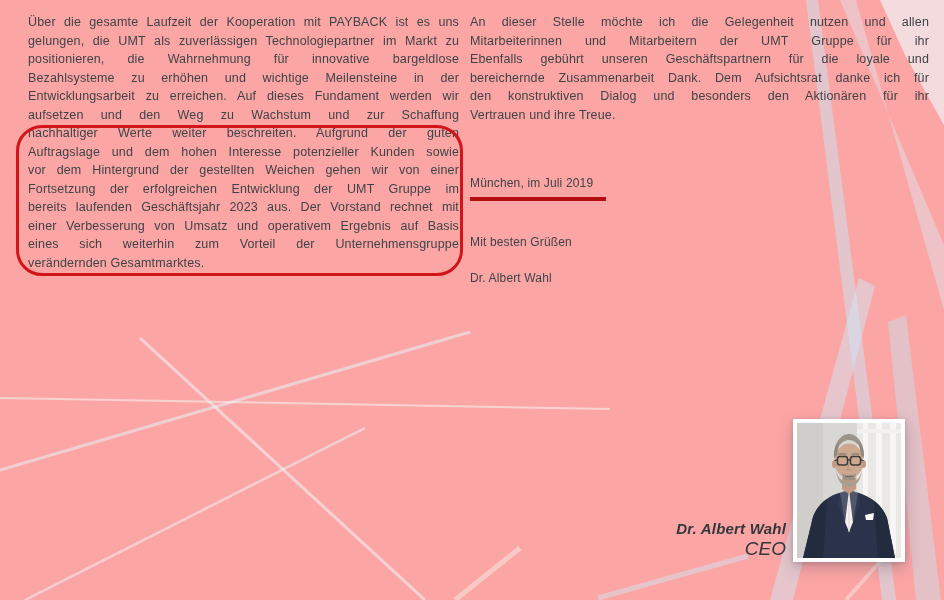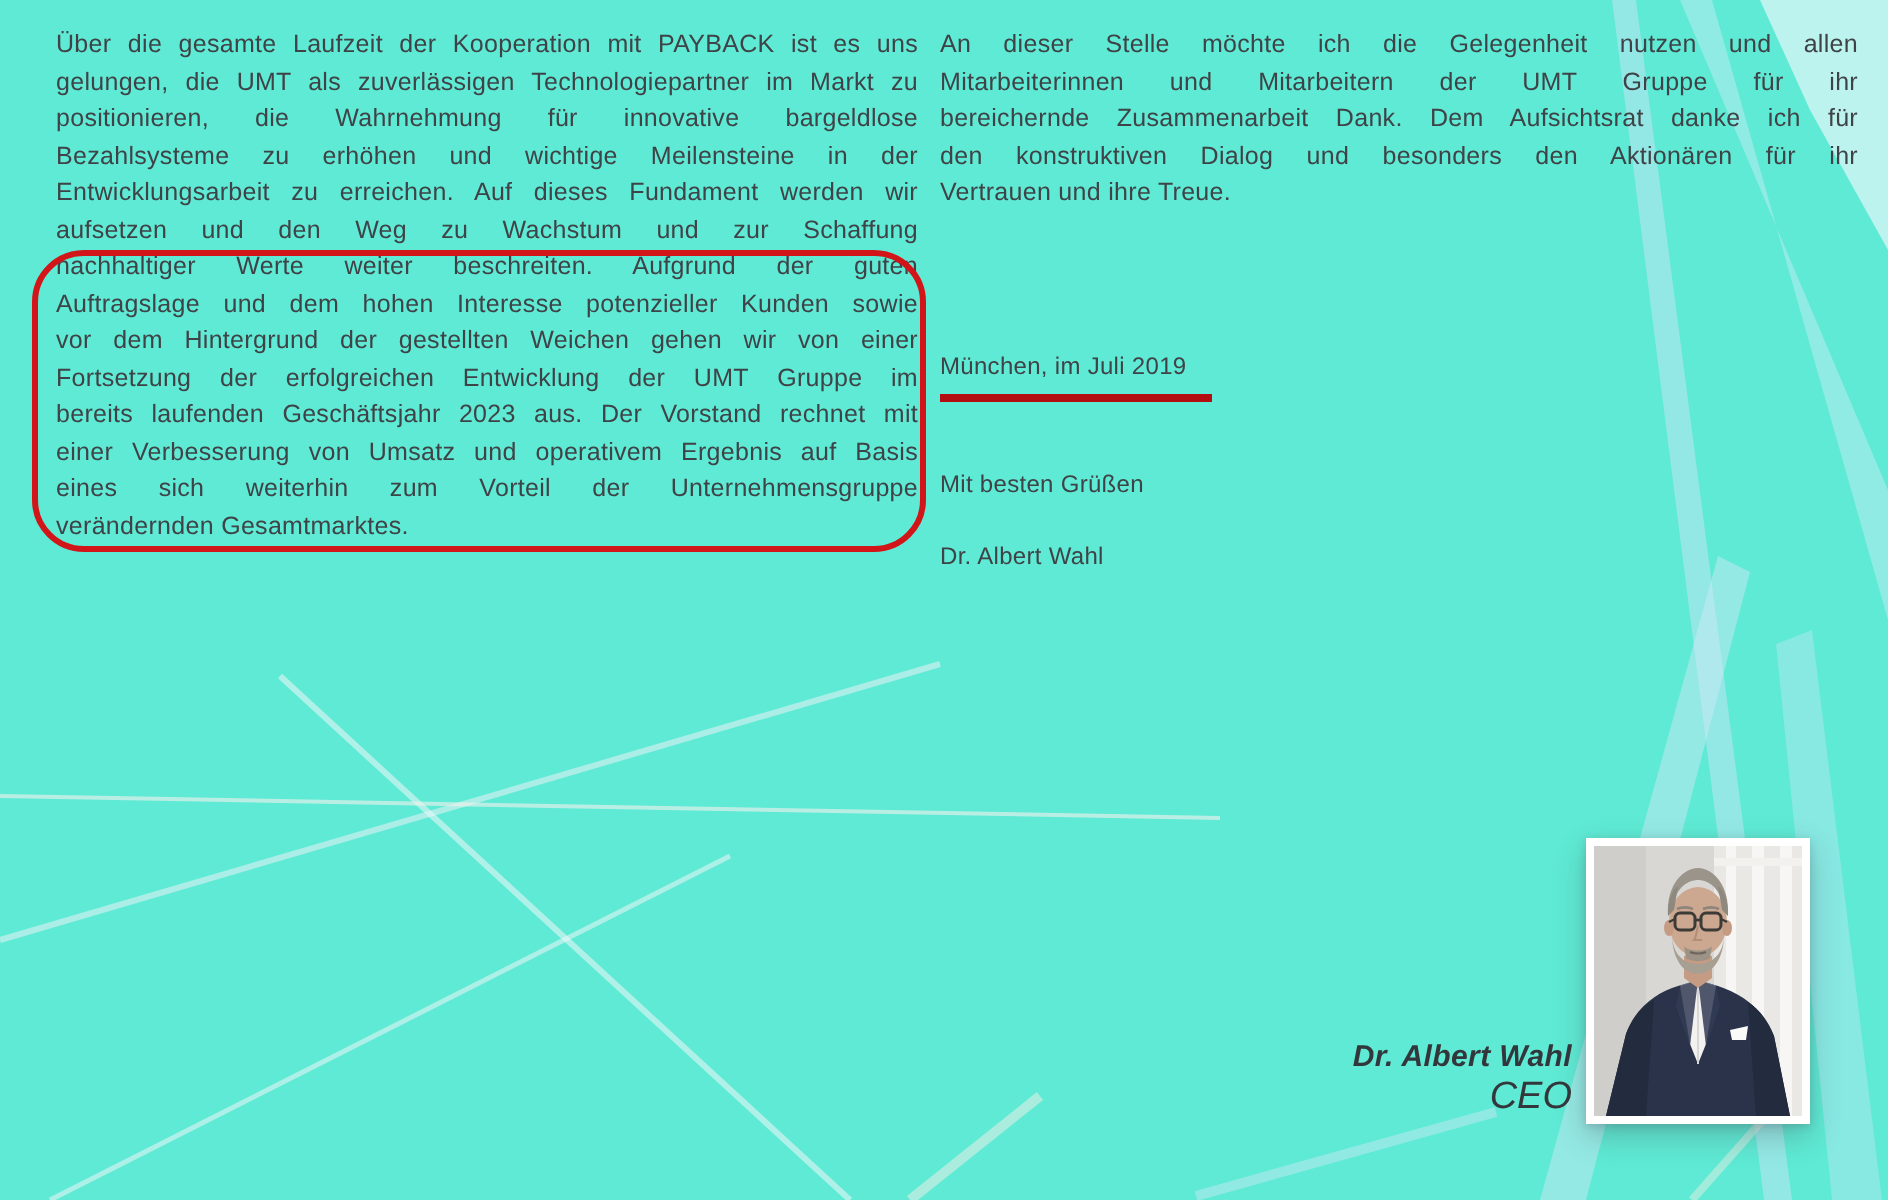--- a/index.html
+++ b/index.html
@@ -7,21 +7,21 @@
     --annotation-red: #d21518;
     --underline-red: #b30e11;
   }
   * { margin: 0; padding: 0; box-sizing: border-box; }
   html, body { background: #ffffff; }
   body { font-family: "Liberation Sans", "DejaVu Sans", sans-serif; }
   .page {
     position: relative;
     width: 944px;
     height: 600px;
-    background: #5eead4;
+    background: #fca5a5;
     overflow: hidden;
   }
   .bg-svg { position: absolute; left: 0; top: 0; z-index: 0; }
   .abs { position: absolute; z-index: 2; }
   .para {
     font-size: 12.5px;
     line-height: 18.5px;
     letter-spacing: 0.15px;
     color: var(--text);
   }
@@ -111,20 +111,21 @@
       <div class="tline">einer Verbesserung von Umsatz und operativem Ergebnis auf Basis</div>
       <div class="tline">eines sich weiterhin zum Vorteil der Unternehmensgruppe</div>
       <div class="tline last">verändernden Gesamtmarktes.</div>
     </div>
 
   <div class="abs red-oval"></div>
 
   <div class="abs col-right para">
       <div class="tline">An dieser Stelle möchte ich die Gelegenheit nutzen und allen</div>
       <div class="tline">Mitarbeiterinnen und Mitarbeitern der UMT Gruppe für ihr</div>
+      <div class="tline">Ebenfalls gebührt unseren Geschäftspartnern für die loyale und</div>
       <div class="tline">bereichernde Zusammenarbeit Dank. Dem Aufsichtsrat danke ich für</div>
       <div class="tline">den konstruktiven Dialog und besonders den Aktionären für ihr</div>
       <div class="tline last">Vertrauen und ihre Treue.</div>
     </div>
 
   <div class="abs dateline line-text">München, im Juli 2019</div>
   <div class="abs red-underline"></div>
 
   <div class="abs closing line-text">Mit besten Grüßen</div>
   <div class="abs sig-name line-text">Dr. Albert Wahl</div>

